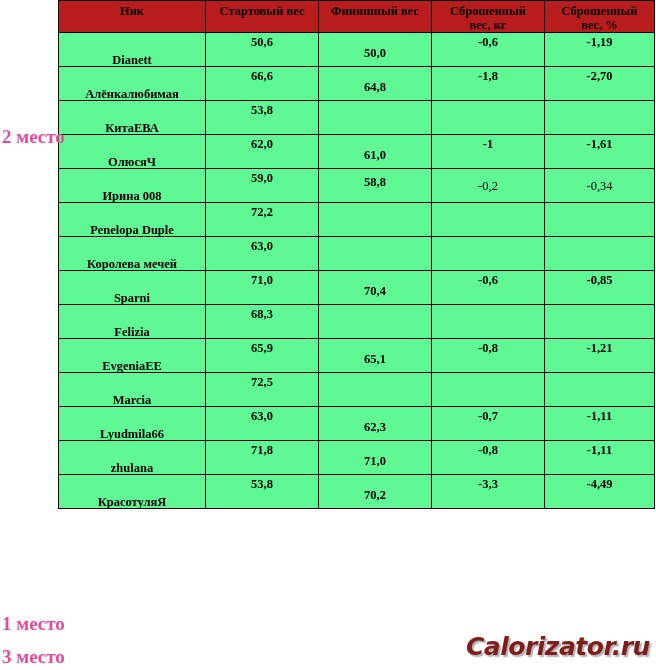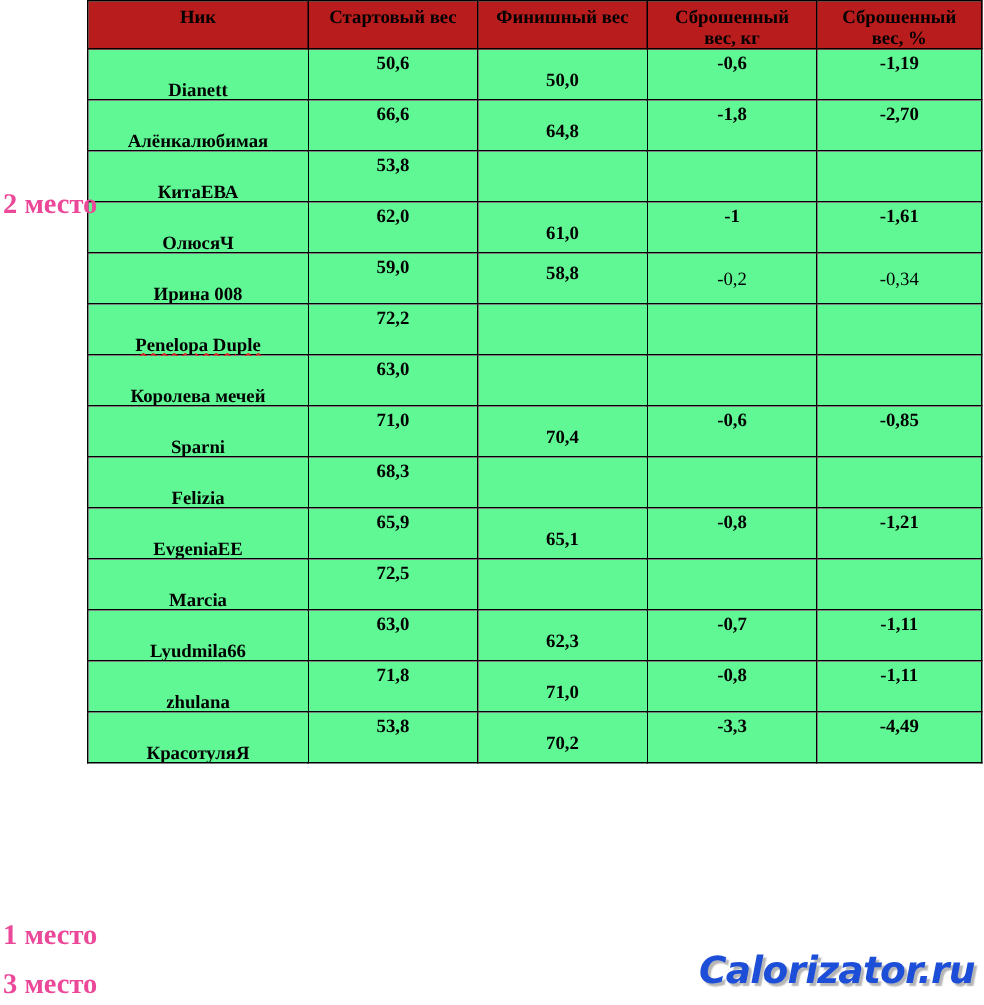--- a/index.html
+++ b/index.html
@@ -124,21 +124,21 @@
   
   .watermark {
     position: absolute;
     left: 466px;
     top: 632px;
     font-family: "DejaVu Sans", "Liberation Sans", sans-serif;
     font-style: italic;
     font-weight: bold;
     font-size: 25px;
     letter-spacing: -0.5px;
-    color: #1d4ed8;
+    color: #7f1d1d;
     text-shadow: 2px 2px 1px rgba(120,120,120,0.55);
     white-space: nowrap;
     pointer-events: none;
   }
 </style>
 </head>
 <body>
 
 <div id="stage">
 

